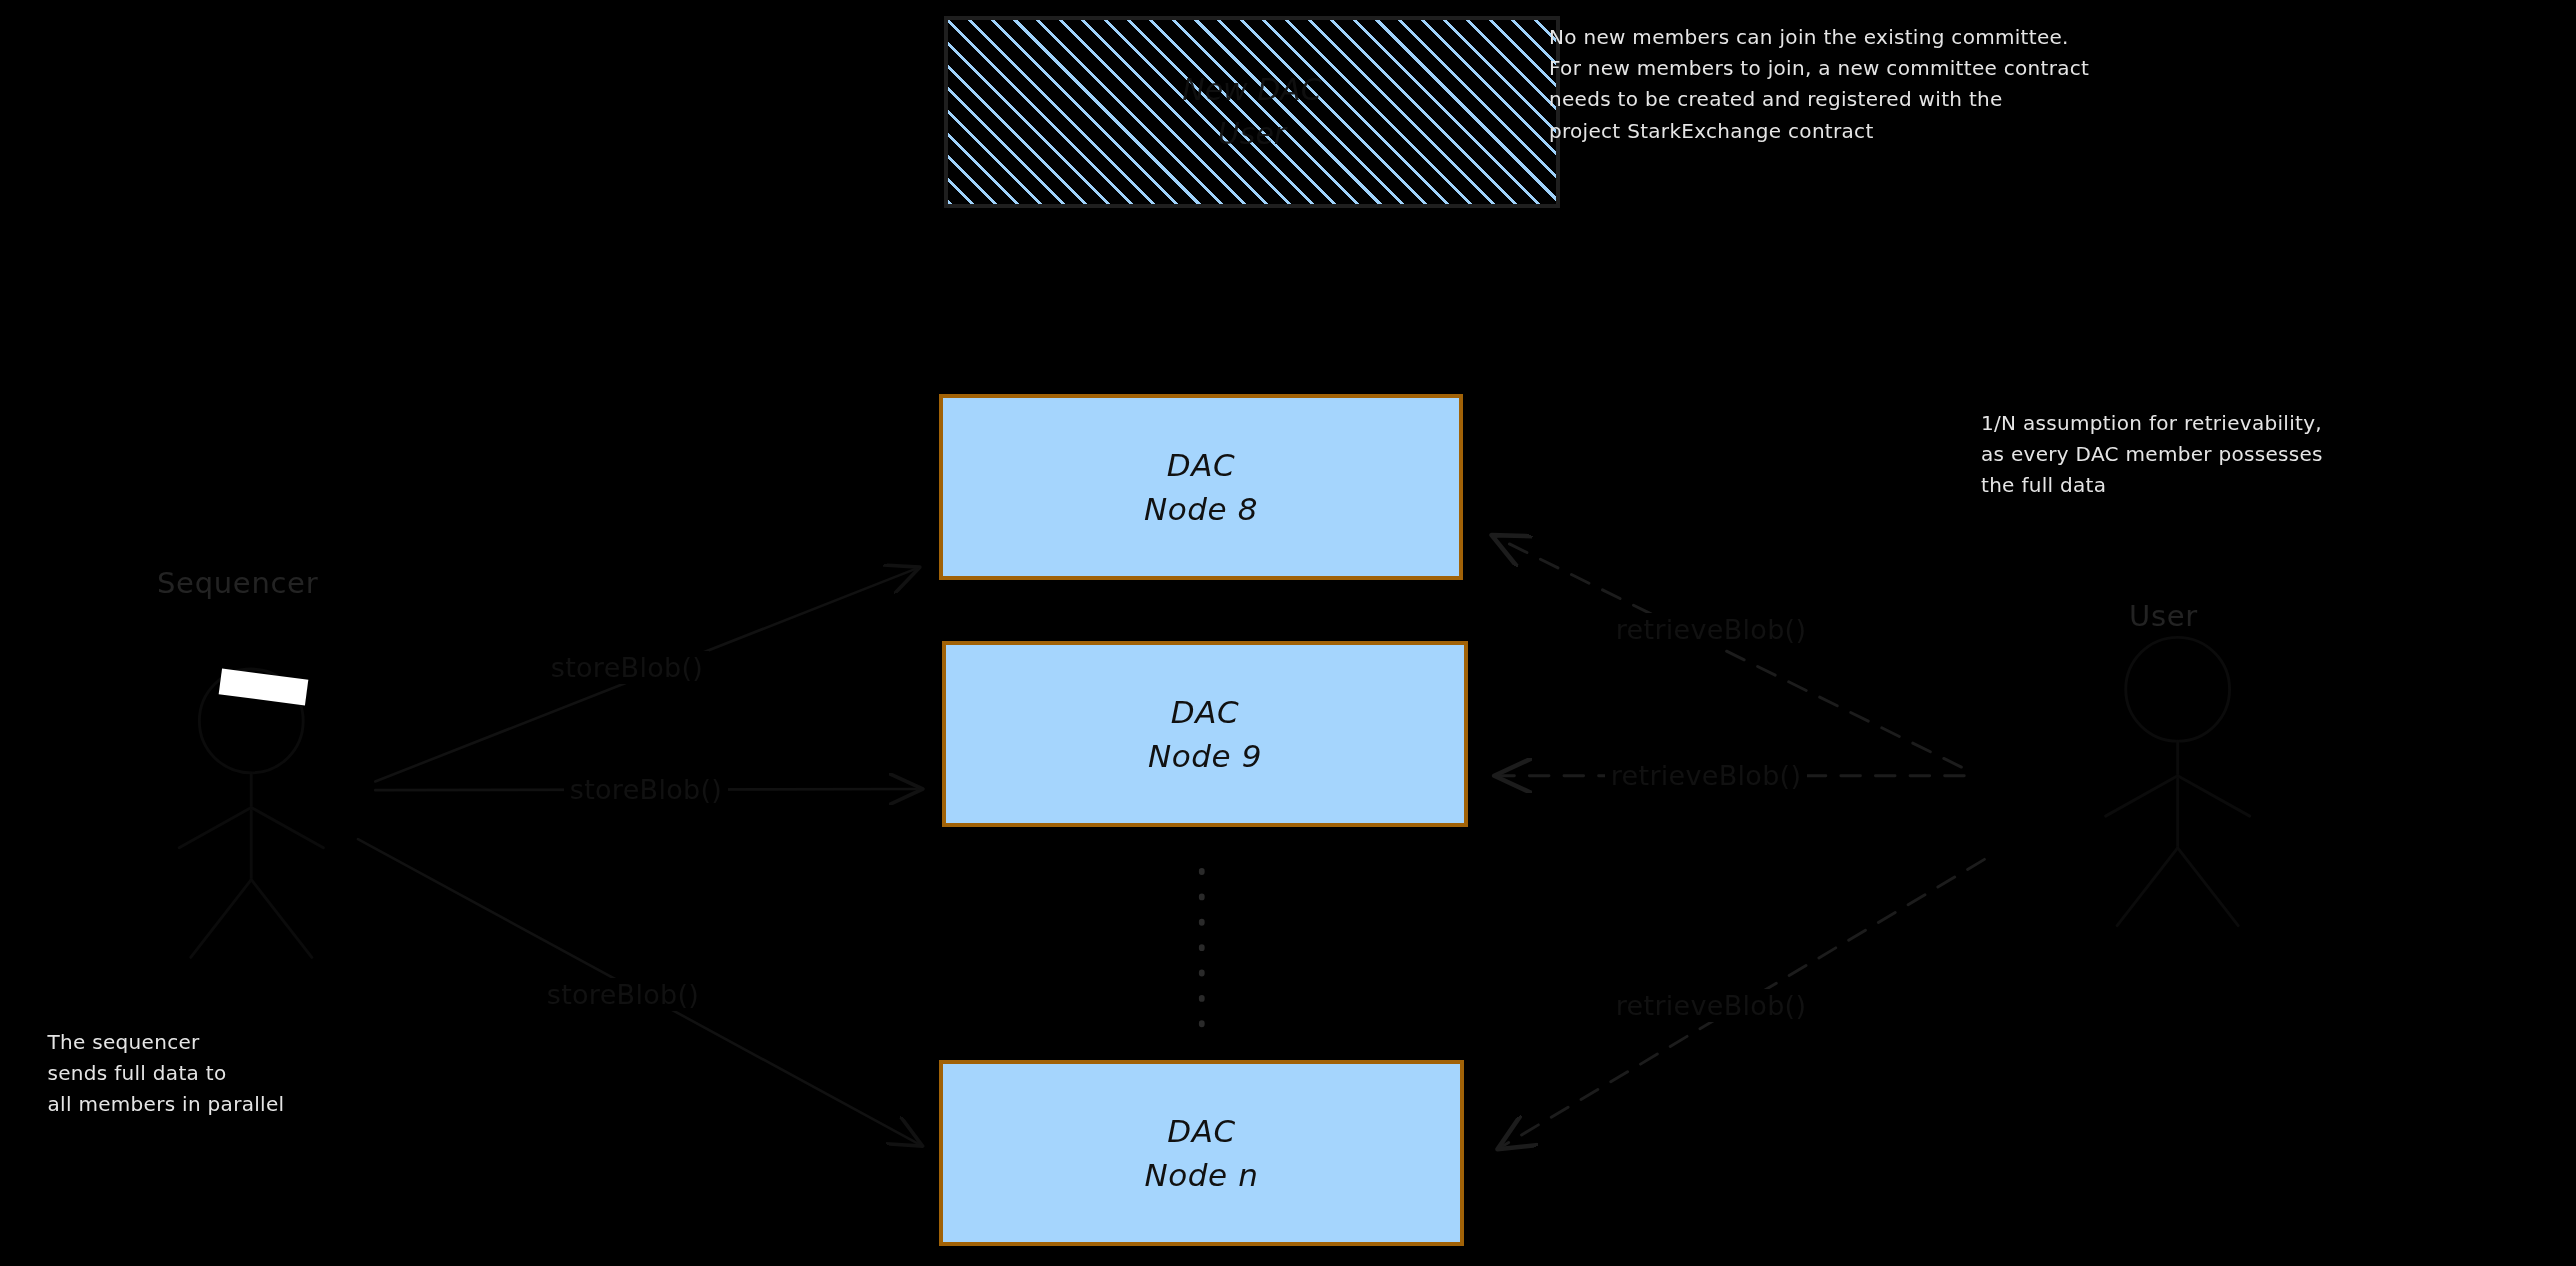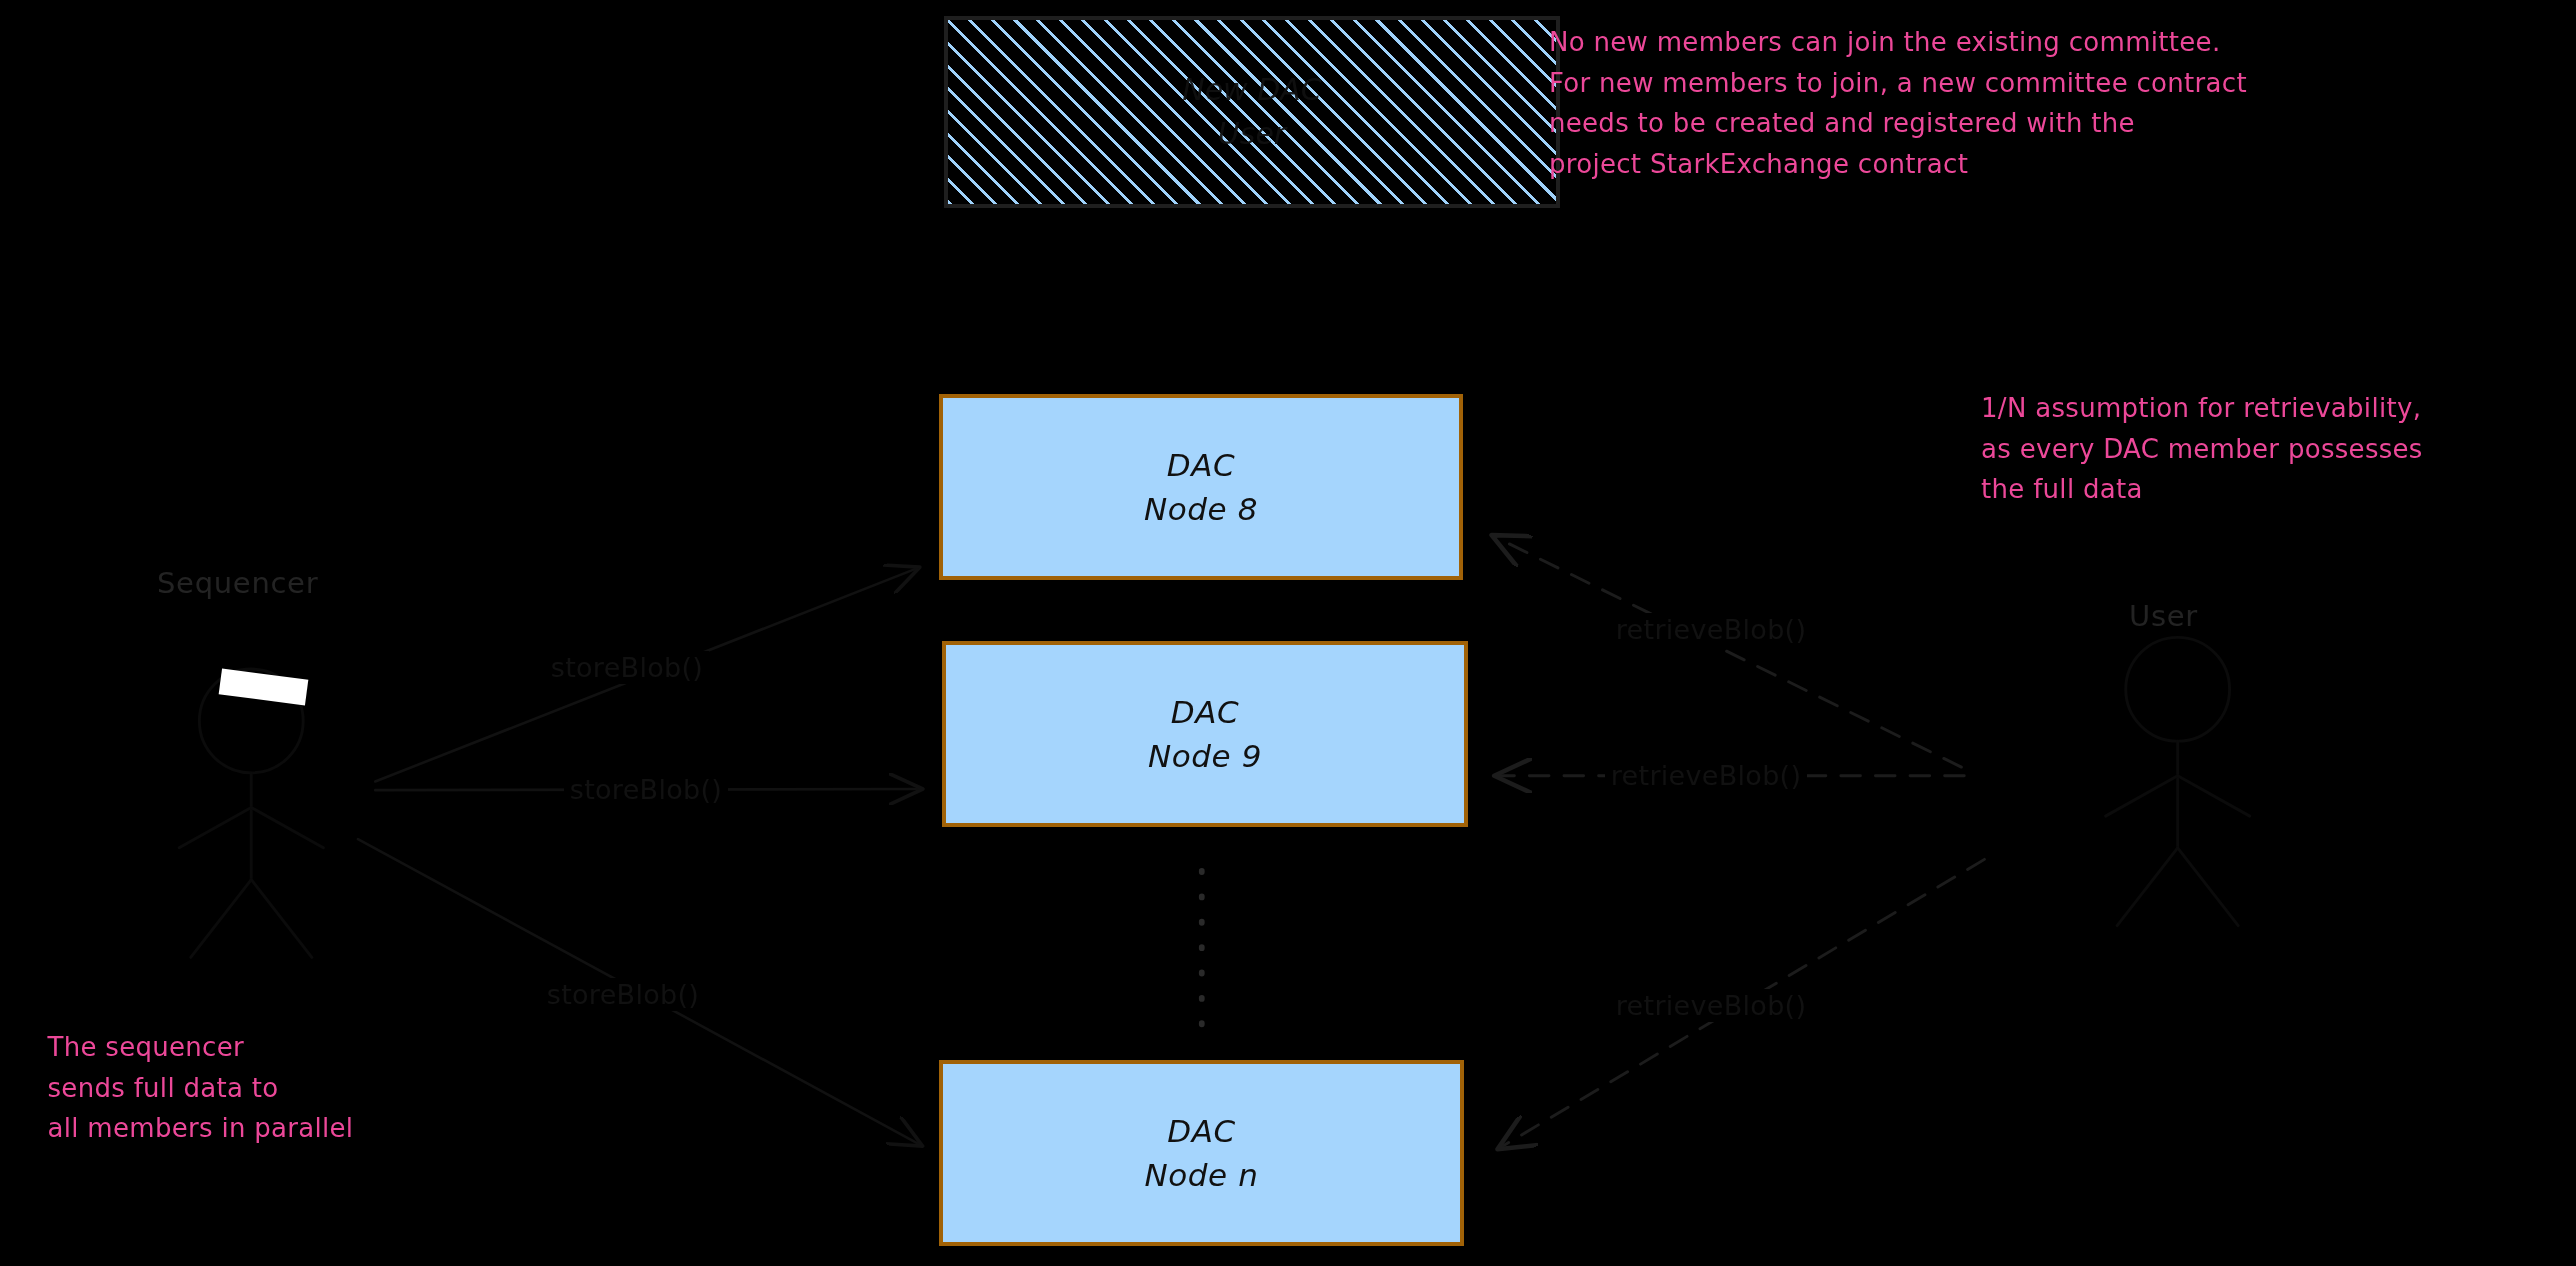--- a/index.html
+++ b/index.html
@@ -69,22 +69,22 @@
     font-size: 30px;
     line-height: 1.48;
     font-style: italic;
     white-space: nowrap;
     opacity: 0.92;
   }
 
   
   .note {
     position: absolute;
-    color: #ec4899;
-    font-size: 26px;
+    color: #e5e5e5;
+    font-size: 20px;
     line-height: 1.56;
     letter-spacing: 0.3px;
     white-space: pre;
     z-index: 6;
   }
 
   
   .actor-label {
     position: absolute;
     color: #232323;
@@ -198,21 +198,21 @@
 
   <div class="edge-label" style="left:1605px; top:759px;">retrieveBlob()</div>
 
   <div class="edge-label" style="left:1610px; top:989px;">retrieveBlob()</div>
 
   <div class="note" style="left:1549px; top:22px;">No new members can join the existing committee.
 For new members to join, a new committee contract
 needs to be created and registered with the
 project StarkExchange contract</div>
 
-  <div class="note" style="left:1981px; top:388px;">1/N assumption for retrievability,
+  <div class="note" style="left:1981px; top:408px;">1/N assumption for retrievability,
 as every DAC member possesses
 the full data</div>
 
   <div class="note" style="left:18.5px; top:1027px;margin-left:29px;">The sequencer
 sends full data to
 all members in parallel</div>
 
 </div>
 
 

